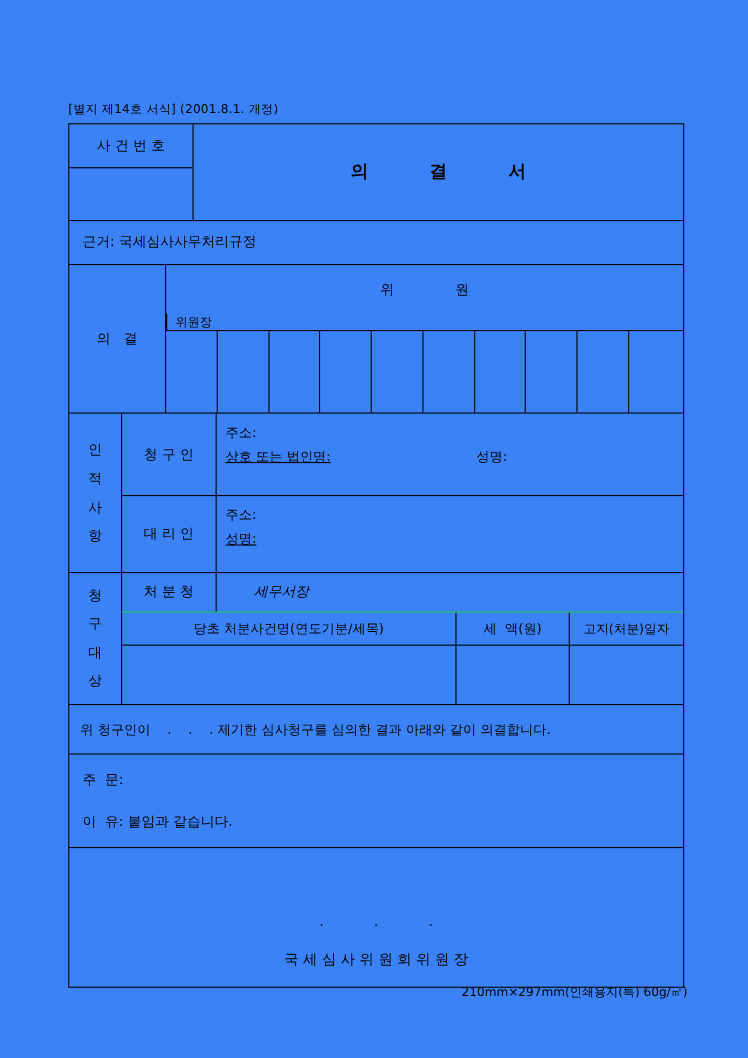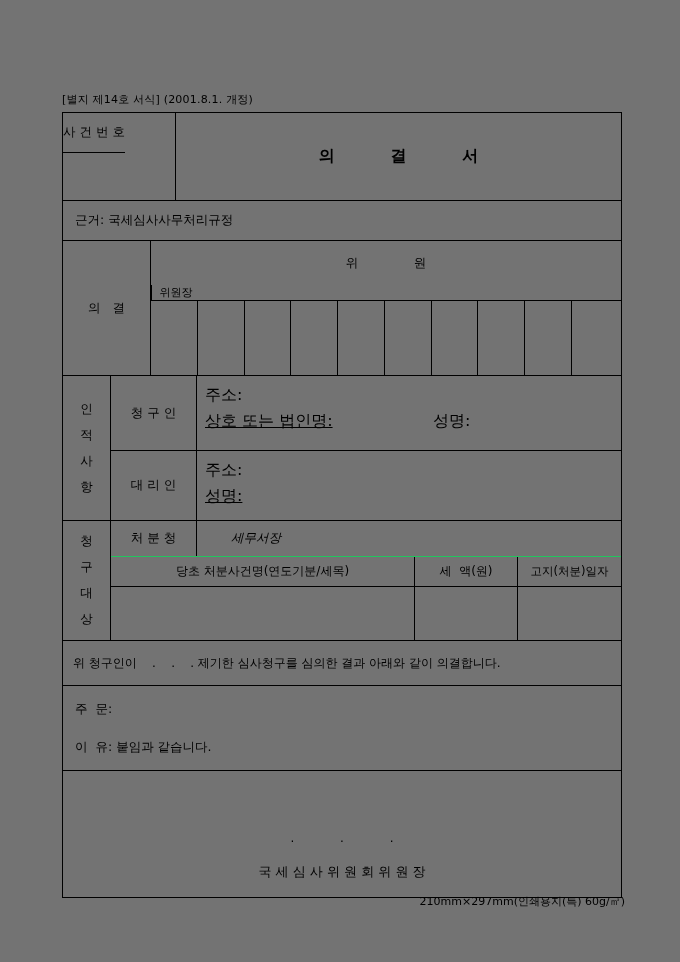--- a/index.html
+++ b/index.html
@@ -2,34 +2,34 @@
 <html><head>
 <meta charset="utf-8">
 <style>
   * { margin:0; padding:0; box-sizing:border-box; }
   html,body { background:#fff; }
   body {
     width:680px; height:962px;
     font-family:"DejaVu Sans","Liberation Sans",sans-serif;
     color:#000;
   }
-  .page { position:relative; width:680px; height:962px; background:#737373; overflow:hidden; }
+  .page { position:relative; width:680px; height:962px; background:#3b82f6; overflow:hidden; }
   .pre { white-space:pre; }
 
   .form-ref { position:absolute; left:62px; top:92px; font-size:11px; letter-spacing:0.2px; }
 
   .form-table {
     position:absolute; left:62px; top:112px; width:560px; height:786px;
     border:1px solid #000; display:flex; flex-direction:column; font-size:12.5px;
   }
   .bt { border-top:1px solid #000; }
 
   
   .row1 { height:87px; display:flex; }
-  .left-col { width:113px; border-right:1px solid #000; display:flex; flex-direction:row; }
+  .left-col { width:113px; border-right:1px solid #000; display:flex; flex-direction:column; }
   .case-label { height:40px; border-bottom:1px solid #000; display:flex; align-items:center; justify-content:center; }
   .case-value { flex:1; }
   .title-cell { flex:1; display:flex; align-items:center; justify-content:center; font-weight:bold; font-size:16px; }
 
   
   .row2 { height:40px; display:flex; align-items:center; padding-left:12px; }
 
   
   .row3 { height:135px; display:flex; }
   .res-label { width:88px; border-right:1px solid #000; display:flex; align-items:center; justify-content:center; }
@@ -41,21 +41,21 @@
   .res-cell { flex:1; border-right:1px solid #000; }
   .res-cell-last { width:49px; }
 
   
   .row4 { height:145px; display:flex; }
   .vlabel { width:48px; border-right:1px solid #000; display:flex; flex-direction:column; align-items:center; justify-content:center; gap:9px; }
   .sec-right { flex:1; display:flex; flex-direction:column; }
   .claimant-row { height:75px; border-bottom:1px solid #000; display:flex; }
   .agent-row { flex:1; display:flex; }
   .role-cell { width:86px; border-right:1px solid #000; display:flex; align-items:center; justify-content:center; }
-  .person-content { flex:1; padding:9px 8px 0 8px; font-size:16px; }
+  .person-content { flex:1; padding:9px 8px 0 8px; font-size:12px; }
   .pc-line2 { margin-top:5px; position:relative;text-decoration:underline; }
   .name-at { position:absolute; left:228px; top:0; }
 
   
   .row5 { height:120px; display:flex; }
   .agency-row { height:36px; border-bottom:1px solid #22c55e; display:flex; }
   .agency-cell { width:86px; border-right:1px solid #000; display:flex; align-items:center; justify-content:center; }
   .agency-value { flex:1; display:flex; align-items:center; padding-left:34px;font-style:italic; }
   .claim-hdr-row { height:30px; border-bottom:1px solid #000; display:flex; font-size:12px; }
   .case-hdr { flex:1; display:flex; align-items:center; justify-content:center; }

